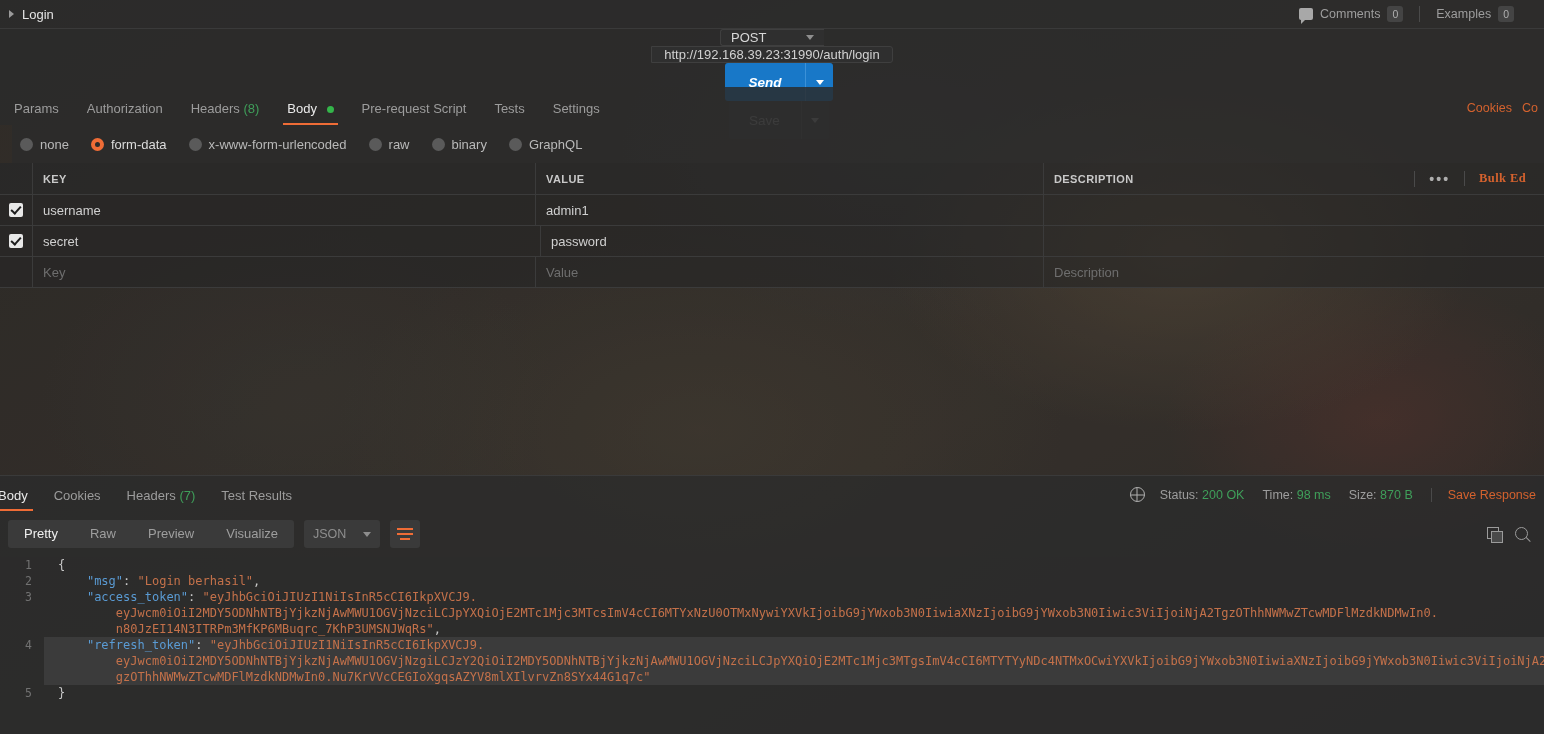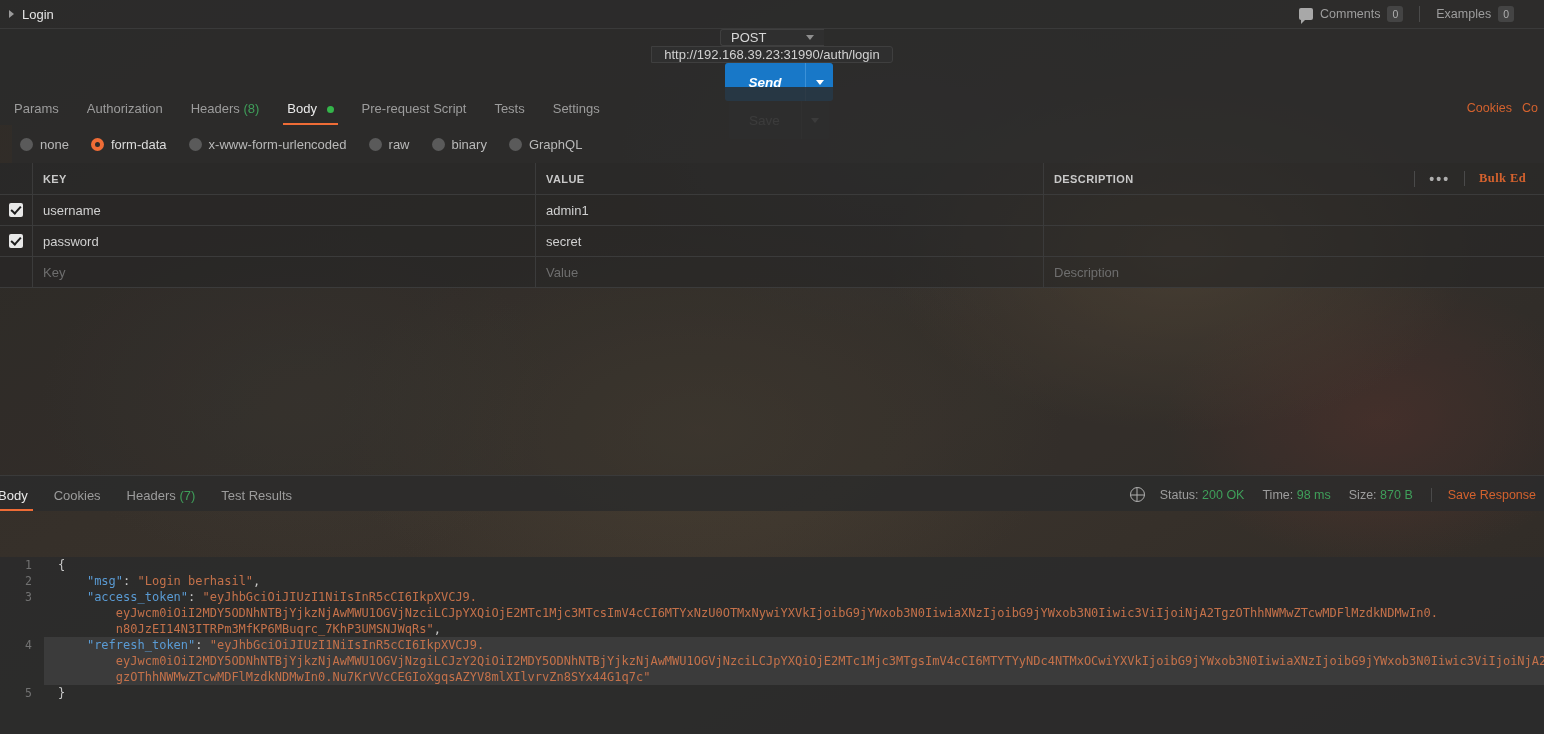--- a/index.html
+++ b/index.html
@@ -385,22 +385,22 @@
       </div>
       <div class="kvcell c-key">username</div>
       <div class="kvcell c-val">admin1</div>
       <div class="kvcell c-desc"></div>
     </div>
 
     <div class="kvrow">
       <div class="kvcell c-chk">
         <span class="chk"></span>
       </div>
+      <div class="kvcell c-val">secret</div>
       <div class="kvcell c-key">password</div>
-      <div class="kvcell c-val">secret</div>
       <div class="kvcell c-desc"></div>
     </div>
 
     <div class="kvrow">
       <div class="kvcell c-chk"></div>
       <div class="kvcell c-key ph">Key</div>
       <div class="kvcell c-val ph">Value</div>
       <div class="kvcell c-desc ph">Description</div>
     </div>
   </div>
@@ -433,20 +433,41 @@
         <b>98 ms</b>
       </span>
       <span class="stat">
         <span>Size:</span>
         <b>870 B</b>
       </span>
       <span class="saveresp">Save Response</span>
     </div>
   </div>
 
+  <div id="restoolbar">
+    <div id="viewmodes">
+      <div class="vmode active">Pretty</div>
+      <div class="vmode">Raw</div>
+      <div class="vmode">Preview</div>
+      <div class="vmode">Visualize</div>
+    </div>
+    <div id="fmtsel">
+      <span>JSON</span>
+      <i class="dd"></i>
+    </div>
+    <div id="wrapbtn">
+      <span></span>
+      <span></span>
+      <span></span>
+    </div>
+    <div class="rt">
+      <span class="copy-ic"></span>
+      <span class="search-ic"></span>
+    </div>
+  </div>
 
   <div id="codewrap">
     <div id="codelines">
         <div class="cline">
           <div class="gutter">1</div>
           <div class="ctext"><span class="p">{</span></div>
         </div>
         <div class="cline">
           <div class="gutter">2</div>
           <div class="ctext"><span class="p">    </span><span class="k">"msg"</span><span class="p">: </span><span class="s">"Login berhasil"</span><span class="p">,</span></div>

